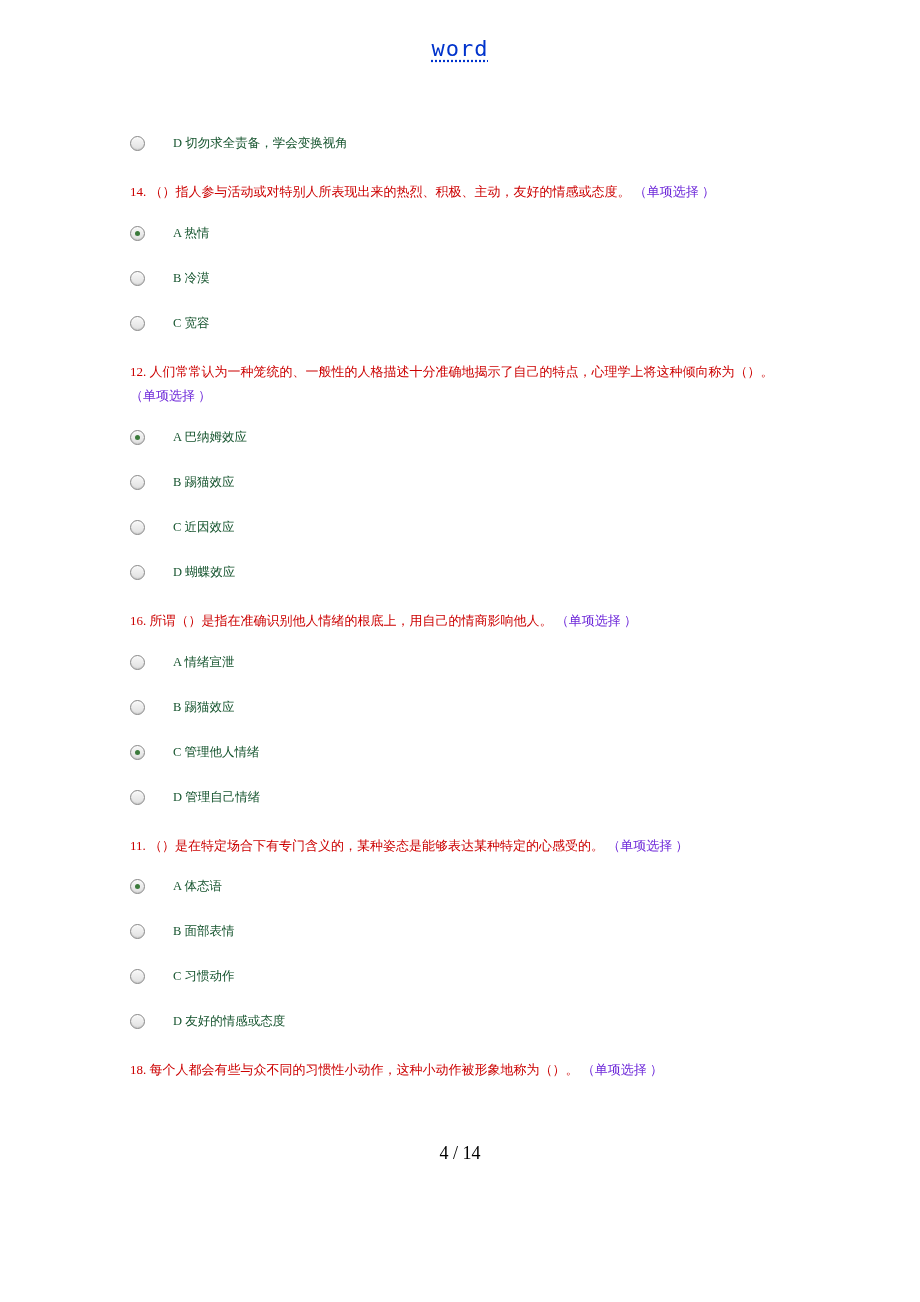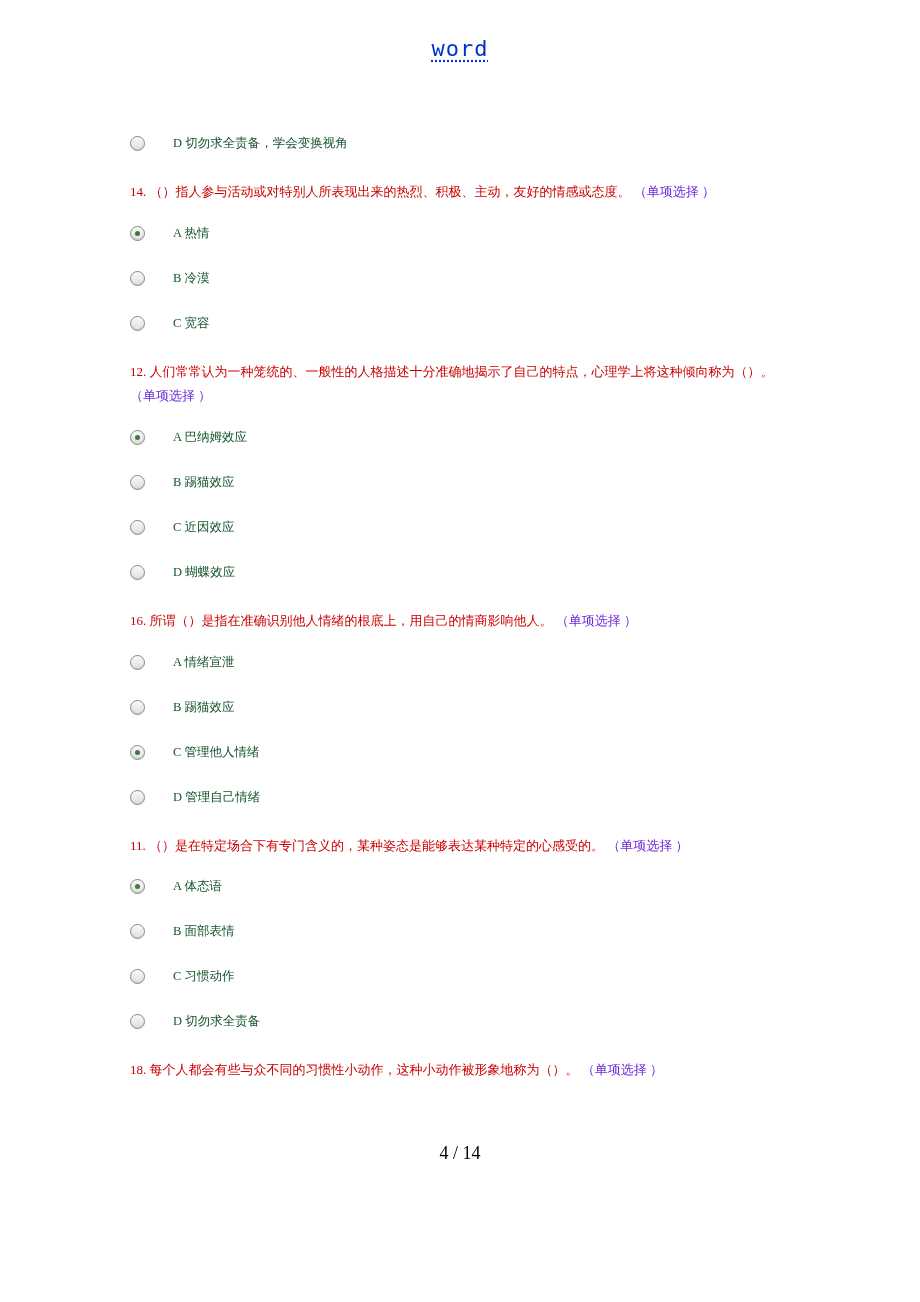--- a/index.html
+++ b/index.html
@@ -163,21 +163,21 @@
   <div class="option-row">
     <span class="radio-icon"></span>
     <span class="option-text">B 面部表情</span>
   </div>
   <div class="option-row">
     <span class="radio-icon"></span>
     <span class="option-text">C 习惯动作</span>
   </div>
   <div class="option-row">
     <span class="radio-icon"></span>
-    <span class="option-text">D 切勿求全责备</span>
+    <span class="option-text">D 友好的情感或态度</span>
   </div>
 
   <div class="question-row">
     <span class="q-num">18.</span>
     <span class="q-body">每个人都会有些与众不同的习惯性小动作，这种小动作被形象地称为（）。</span>
     <span class="q-type">（单项选择 ）</span>
   </div>
 
 </div>
 

